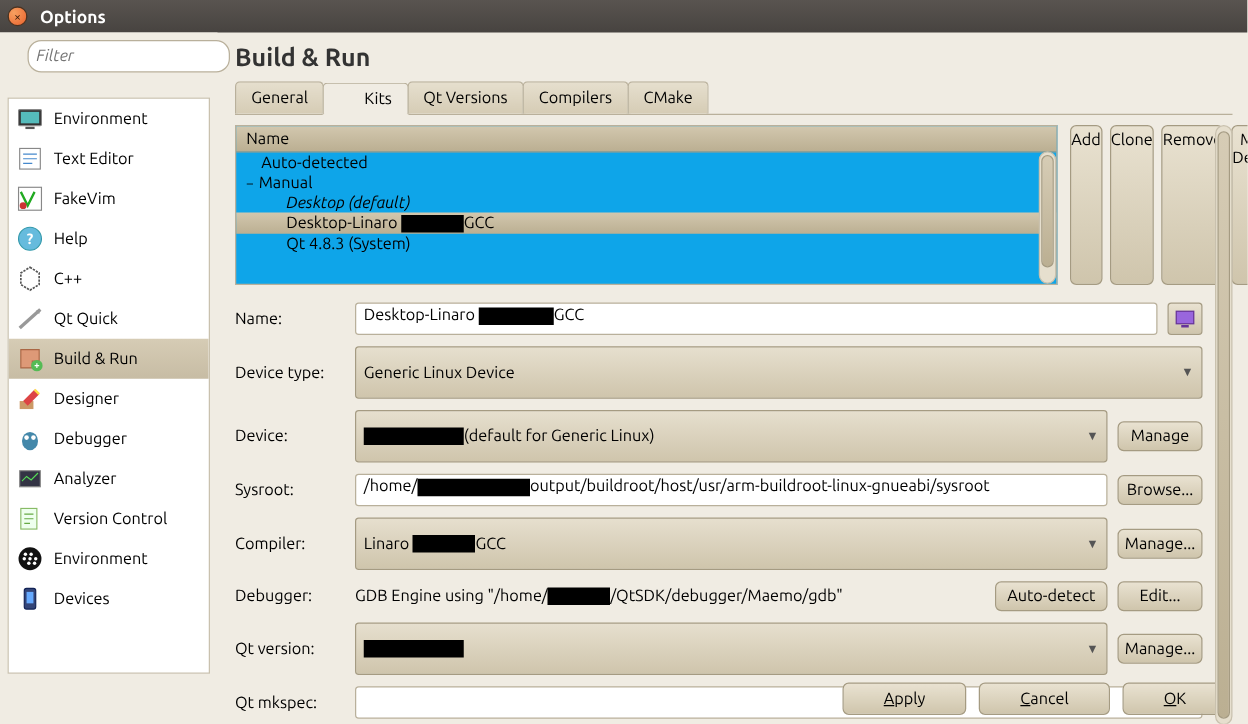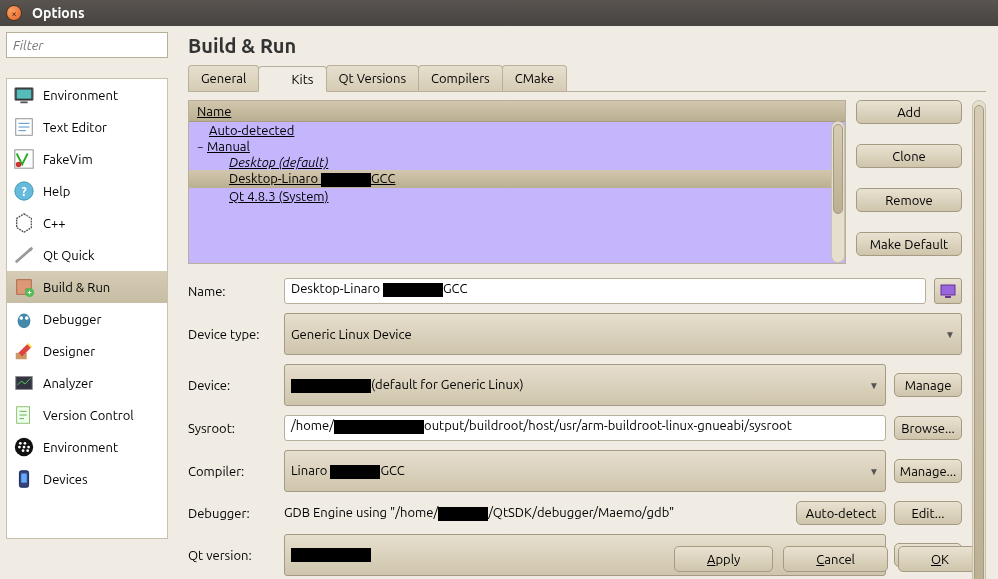--- a/index.html
+++ b/index.html
@@ -5,44 +5,44 @@
 * { box-sizing: border-box; margin: 0; padding: 0; font-family: "Ubuntu", "Segoe UI", sans-serif; font-size: 13px; }
 body { background: #f0ece3; width: 998px; height: 579px; overflow: hidden; }
 
 .titlebar { background: linear-gradient(#595450,#474340); height: 26px; display: flex; align-items: center; padding: 0 6px; color: #fff; }
 .titlebar .close { width: 16px; height: 16px; border-radius: 50%; background: radial-gradient(circle at 30% 30%,#f7a060,#e9622d); border:1px solid #4a3220; display:flex; align-items:center; justify-content:center; font-size:10px; color:#3a1d0a; margin-right:10px;}
 .titlebar .title { font-weight: bold; font-size: 14px; }
 
 .content { display: flex; height: 513px; }
 
 .sidebar { width: 174px; background: #f0ece3; padding: 6px 6px 0 6px; display:flex; flex-direction:column; }
-.filter-box { width: 100%; height: 26px; border: 1px solid #b9b09b; background: #fff; padding: 2px 6px; color: #0f172a; font-style: italic; border-radius:0; }
+.filter-box { width: 100%; height: 26px; border: 1px solid #b9b09b; background: #fff; padding: 2px 6px; color: #0f172a; font-style: italic; border-radius:11px;margin-left:16px; }
 .sidebar-list { margin-top: 20px; background: #fff; border: 1px solid #c9c1ae; flex:1; overflow:hidden; }
 .sidebar-item { display: flex; align-items: center; height: 32px; padding: 0 6px; gap: 8px; cursor: pointer; }
 .sidebar-item.selected { background: linear-gradient(#d6ccb5,#c7bca4); }
 .sidebar-icon { width: 22px; height: 22px; flex-shrink: 0; }
 
 .main { flex: 1; padding: 8px 12px 4px 14px; display:flex; flex-direction:column; }
 .main h1 { font-size: 20px; font-weight: bold; margin-bottom: 8px; color:#333; }
 
 .tabs { display: flex; border-bottom: 1px solid #b9b09b; }
 .tab { padding: 5px 12px; background: linear-gradient(#e6dfce,#d6ccb5); border:1px solid #b9b09b; border-bottom:none; border-top-left-radius:4px; border-top-right-radius:4px; margin-right:-1px; cursor:pointer; }
 .tab.active { background: #f0ece3; position:relative; top:1px; border-bottom:1px solid #f0ece3;padding-left:32px;}
 
 .kits-area { display:flex; gap:10px; margin-top:8px; }
-.kits-list { flex:1; background:#c4b5fd; border:1px solid #b9b09b; height:164px; position:relative;text-decoration:underline; }
+.kits-list { flex:1; background:#0ea5e9; border:1px solid #b9b09b; height:128px; position:relative; }
 .kits-header { background: linear-gradient(#d2c7ae,#bbaf92); padding:3px 8px; font-weight:normal; border-bottom:1px solid #a89d83; }
 .kits-body { font-size:13px; }
 .kit-row { padding: 1px 0 1px 20px; }
 .kit-row.indent { padding-left: 40px; font-style: italic; }
 .kit-row.indent.normal { font-style: normal; }
 .kit-row.selected { background: linear-gradient(#d2c7ae,#bbaf92); }
 .expander { display:inline-block; width:10px; text-align:center; margin-left:-14px; margin-right:2px; font-size:11px; }
 
-.kits-buttons { width:106px; display:flex; flex-direction:column; gap:20px; }
+.kits-buttons { width:106px; display:flex; flex-direction:row; gap:6px; }
 .btn { background: linear-gradient(#e9e2d1,#cfc5ac); border:1px solid #a59b82; border-radius:5px; padding:4px 0; text-align:center; cursor:pointer; font-size:13px; }
 
 .form { margin-top:14px; }
 .form-row { display:flex; align-items:center; margin-bottom:9px; gap:8px; }
 .form-label { width:88px; }
 .form-input { flex:1; height:26px; border:1px solid #b9b09b; background:#fff; padding:2px 6px; border-radius:3px; }
 .form-select { flex:1; height:42px; border:1px solid #a59b82; background:linear-gradient(#e6dfce,#cfc5ac); padding:18px 6px; border-radius:3px; display:flex; align-items:center; justify-content:space-between; }
 .form-select .arrow { font-size:10px; color:#555; }
 .side-btn { width:68px; }
 .icon-btn { width:28px; height:26px; border:1px solid #a59b82; background:linear-gradient(#e9e2d1,#cfc5ac); border-radius:3px; display:flex; align-items:center; justify-content:center; }
@@ -115,33 +115,33 @@
       <div class="sidebar-item selected">
           <svg class="sidebar-icon" viewBox="0 0 24 24">
             <path d="M4 4 L4 20 L14 20 L14 14 L20 14 L20 4 Z" fill="#d97" stroke="#a64"></path>
             <circle cx="18" cy="18" r="5" fill="#5b5"></circle>
             <path d="M16 18 L20 18 M18 16 L18 20" stroke="#fff"></path>
           </svg>
           <span>Build &amp; Run</span>
         </div>
       <div class="sidebar-item">
           <svg class="sidebar-icon" viewBox="0 0 24 24">
+            <rect x="3" y="14" width="12" height="7" fill="#c96"></rect>
+            <path d="M6 14 L16 4 L20 8 L10 18" fill="#d44"></path>
+            <path d="M16 4 L20 8" stroke="#fd4" stroke-width="2"></path>
+          </svg>
+          <span>Designer</span>
+        </div>
+      <div class="sidebar-item">
+          <svg class="sidebar-icon" viewBox="0 0 24 24">
             <ellipse cx="12" cy="14" rx="7" ry="8" fill="#48a"></ellipse>
             <circle cx="9" cy="11" r="2" fill="#fff"></circle>
             <circle cx="15" cy="11" r="2" fill="#fff"></circle>
           </svg>
           <span>Debugger</span>
-        </div>
-      <div class="sidebar-item">
-          <svg class="sidebar-icon" viewBox="0 0 24 24">
-            <rect x="3" y="14" width="12" height="7" fill="#c96"></rect>
-            <path d="M6 14 L16 4 L20 8 L10 18" fill="#d44"></path>
-            <path d="M16 4 L20 8" stroke="#fd4" stroke-width="2"></path>
-          </svg>
-          <span>Designer</span>
         </div>
       <div class="sidebar-item">
           <svg class="sidebar-icon" viewBox="0 0 24 24">
             <rect x="3" y="5" width="18" height="14" fill="#334" stroke="#888"></rect>
             <path d="M5 14 L9 10 L13 13 L19 7" stroke="#5d5" fill="none"></path>
           </svg>
           <span>Analyzer</span>
         </div>
       <div class="sidebar-item">
           <svg class="sidebar-icon" viewBox="0 0 24 24">

